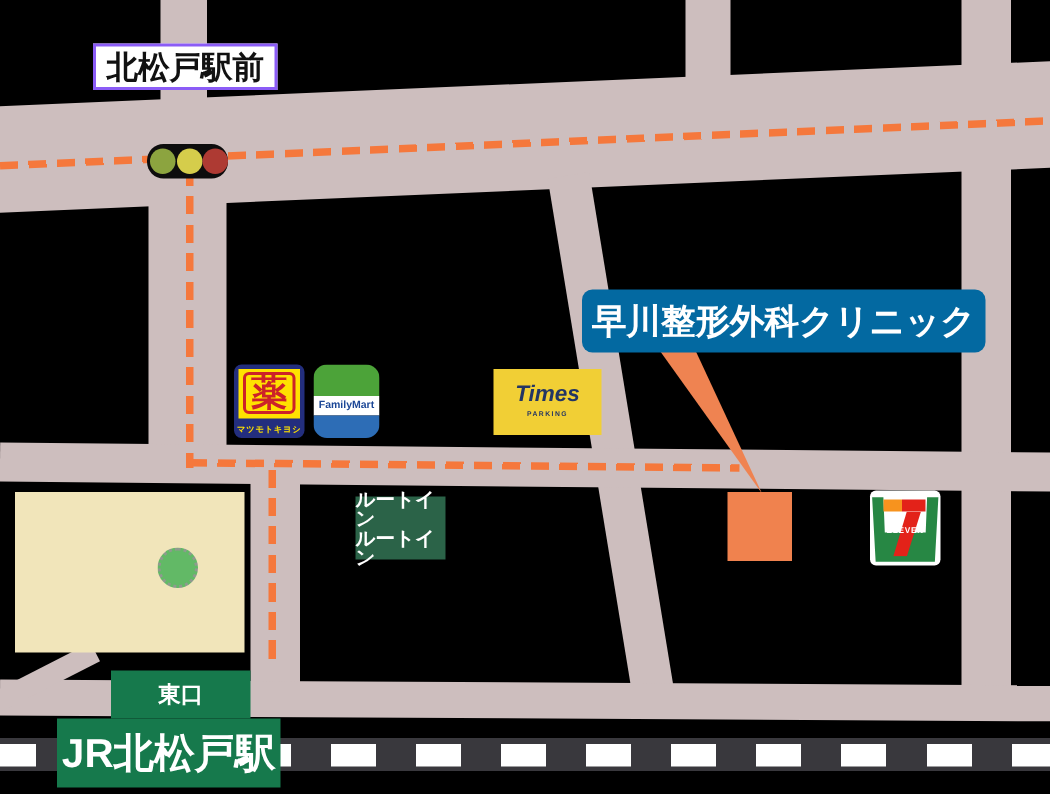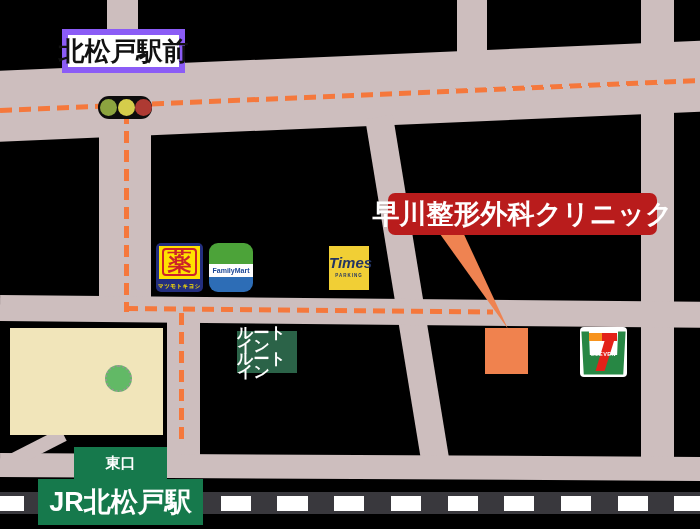--- a/index.html
+++ b/index.html
@@ -9,31 +9,31 @@
   }
   .abs{position:absolute;}
   
   .road{position:absolute;background:#CDBEBE;}
   .rot{transform-origin:0 50%;}
   
   .dash-h{position:absolute;height:4.5px;background:repeating-linear-gradient(90deg,#F5783C 0 12px,transparent 12px 19px);}
   .dash-v{position:absolute;width:4.5px;background:repeating-linear-gradient(180deg,#F5783C 0 12px,transparent 12px 19px);}
   
   .sign{position:absolute;display:flex;align-items:center;justify-content:center;white-space:nowrap;}
-  #intersection-label{left:62px;top:29px;width:123px;height:44px;background:#fff;border:6px solid #8b5cf6;
-    font-size:26px;font-weight:bold;color:#111;box-sizing:border-box;}
-  #clinic-label{left:388px;top:193px;width:269px;height:42px;background:#b91c1c;border-radius:7px;
-    color:#fff;font-size:27px;font-weight:bold;}
+  #intersection-label{left:62px;top:29px;width:123px;height:31px;background:#fff;border:2px solid #8b5cf6;
+    font-size:21px;font-weight:bold;color:#111;box-sizing:border-box;}
+  #clinic-label{left:388px;top:193px;width:269px;height:42px;background:#0369a1;border-radius:7px;
+    color:#fff;font-size:23px;font-weight:bold;}
   #clinic-pointer{left:440px;top:234px;width:68px;height:95px;background:#EF8351;
     clip-path:polygon(0 0,35% 0,100% 100%);}
   #clinic-building{left:485px;top:328px;width:43px;height:46px;background:#F0824E;}
   
   #east-exit-box{left:74px;top:447px;width:93px;height:32px;background:#16794C;color:#fff;
     font-size:15px;font-weight:bold;}
-  #station-box{left:38px;top:479px;width:165px;height:46px;background:#16794C;color:#fff;
+  #station-box{left:38px;top:479px;width:149px;height:46px;background:#16794C;color:#fff;
     font-size:27px;font-weight:bold;}
   
   #railway{left:0;top:492px;width:700px;height:22px;background:#39383D;}
   #railway-ties{position:absolute;left:0;top:3.5px;width:700px;height:15px;
     background:repeating-linear-gradient(90deg,#fff 0 30px,transparent 30px 56.7px);
     background-position-x:-6px;}
   
   #plaza{left:10px;top:328px;width:153px;height:107px;background:#F1E5BA;}
   #plaza-circle{left:105px;top:365px;width:27px;height:27px;border-radius:50%;
     background:#62B966;border:2px dotted #8f9a8f;box-sizing:border-box;}
@@ -46,28 +46,28 @@
   #matsukiyo-frame{position:absolute;left:6px;top:5px;width:35px;height:28px;border:2.5px solid #CC2229;
     border-radius:4px;box-sizing:border-box;display:flex;align-items:center;justify-content:center;
     color:#CC2229;font-size:24px;font-weight:bold;}
   #matsukiyo-caption{position:absolute;left:0;bottom:2px;width:100%;text-align:center;
     color:#FFE200;font-size:5.5px;font-weight:bold;letter-spacing:.5px;}
   #familymart{left:209px;top:243px;width:44px;height:49px;border-radius:9px;overflow:hidden;}
   #fm-green{position:absolute;left:0;top:0;width:100%;height:21px;background:#4CA339;}
   #fm-white{position:absolute;left:0;top:21px;width:100%;height:13px;background:#fff;
     display:flex;align-items:center;justify-content:center;color:#1C4796;font-size:7px;font-weight:bold;}
   #fm-blue{position:absolute;left:0;top:34px;width:100%;height:15px;background:#2D6DB6;}
-  #times{left:329px;top:246px;width:40px;height:44px;background:#F1CF35;}
+  #times{left:329px;top:246px;width:40px;height:44px;background:#F1CF35;padding-left:32px;}
   #times-word{position:absolute;left:0;top:8px;width:100%;text-align:center;color:#233564;
     font-size:15px;font-weight:bold;font-style:italic;}
   #times-caption{position:absolute;left:0;top:27px;width:100%;text-align:center;color:#233564;
     font-size:4.5px;font-weight:bold;letter-spacing:1px;}
   #route-inn{left:237px;top:331px;width:60px;height:42px;background:#2B6348;
     display:flex;flex-direction:column;align-items:center;justify-content:center;
-    color:#fff;font-size:16px;font-weight:bold;line-height:13px;}
+    color:#fff;font-size:13px;font-weight:bold;line-height:13px;}
   #seven-eleven{left:580px;top:327px;width:47px;height:50px;background:#fff;border-radius:4px;}
   #se-cup{position:absolute;inset:0;background:#278744;
     clip-path:polygon(3% 9%,19% 9%,21% 56%,79% 56%,81% 9%,97% 9%,92% 95%,8% 95%);}
   #se-bar{position:absolute;left:9px;top:6px;width:28px;height:8px;
     background:linear-gradient(90deg,#F7931E 0 45%,#E32219 45% 100%);}
   #se-leg{position:absolute;left:13px;top:14px;width:21px;height:30px;background:#E32219;
     clip-path:polygon(55% 0,100% 0,55% 100%,12% 100%);}
   #se-eleven{position:absolute;left:0;top:24px;width:100%;text-align:center;color:#fff;
     font-size:5.5px;font-weight:bold;letter-spacing:.5px;}
   

